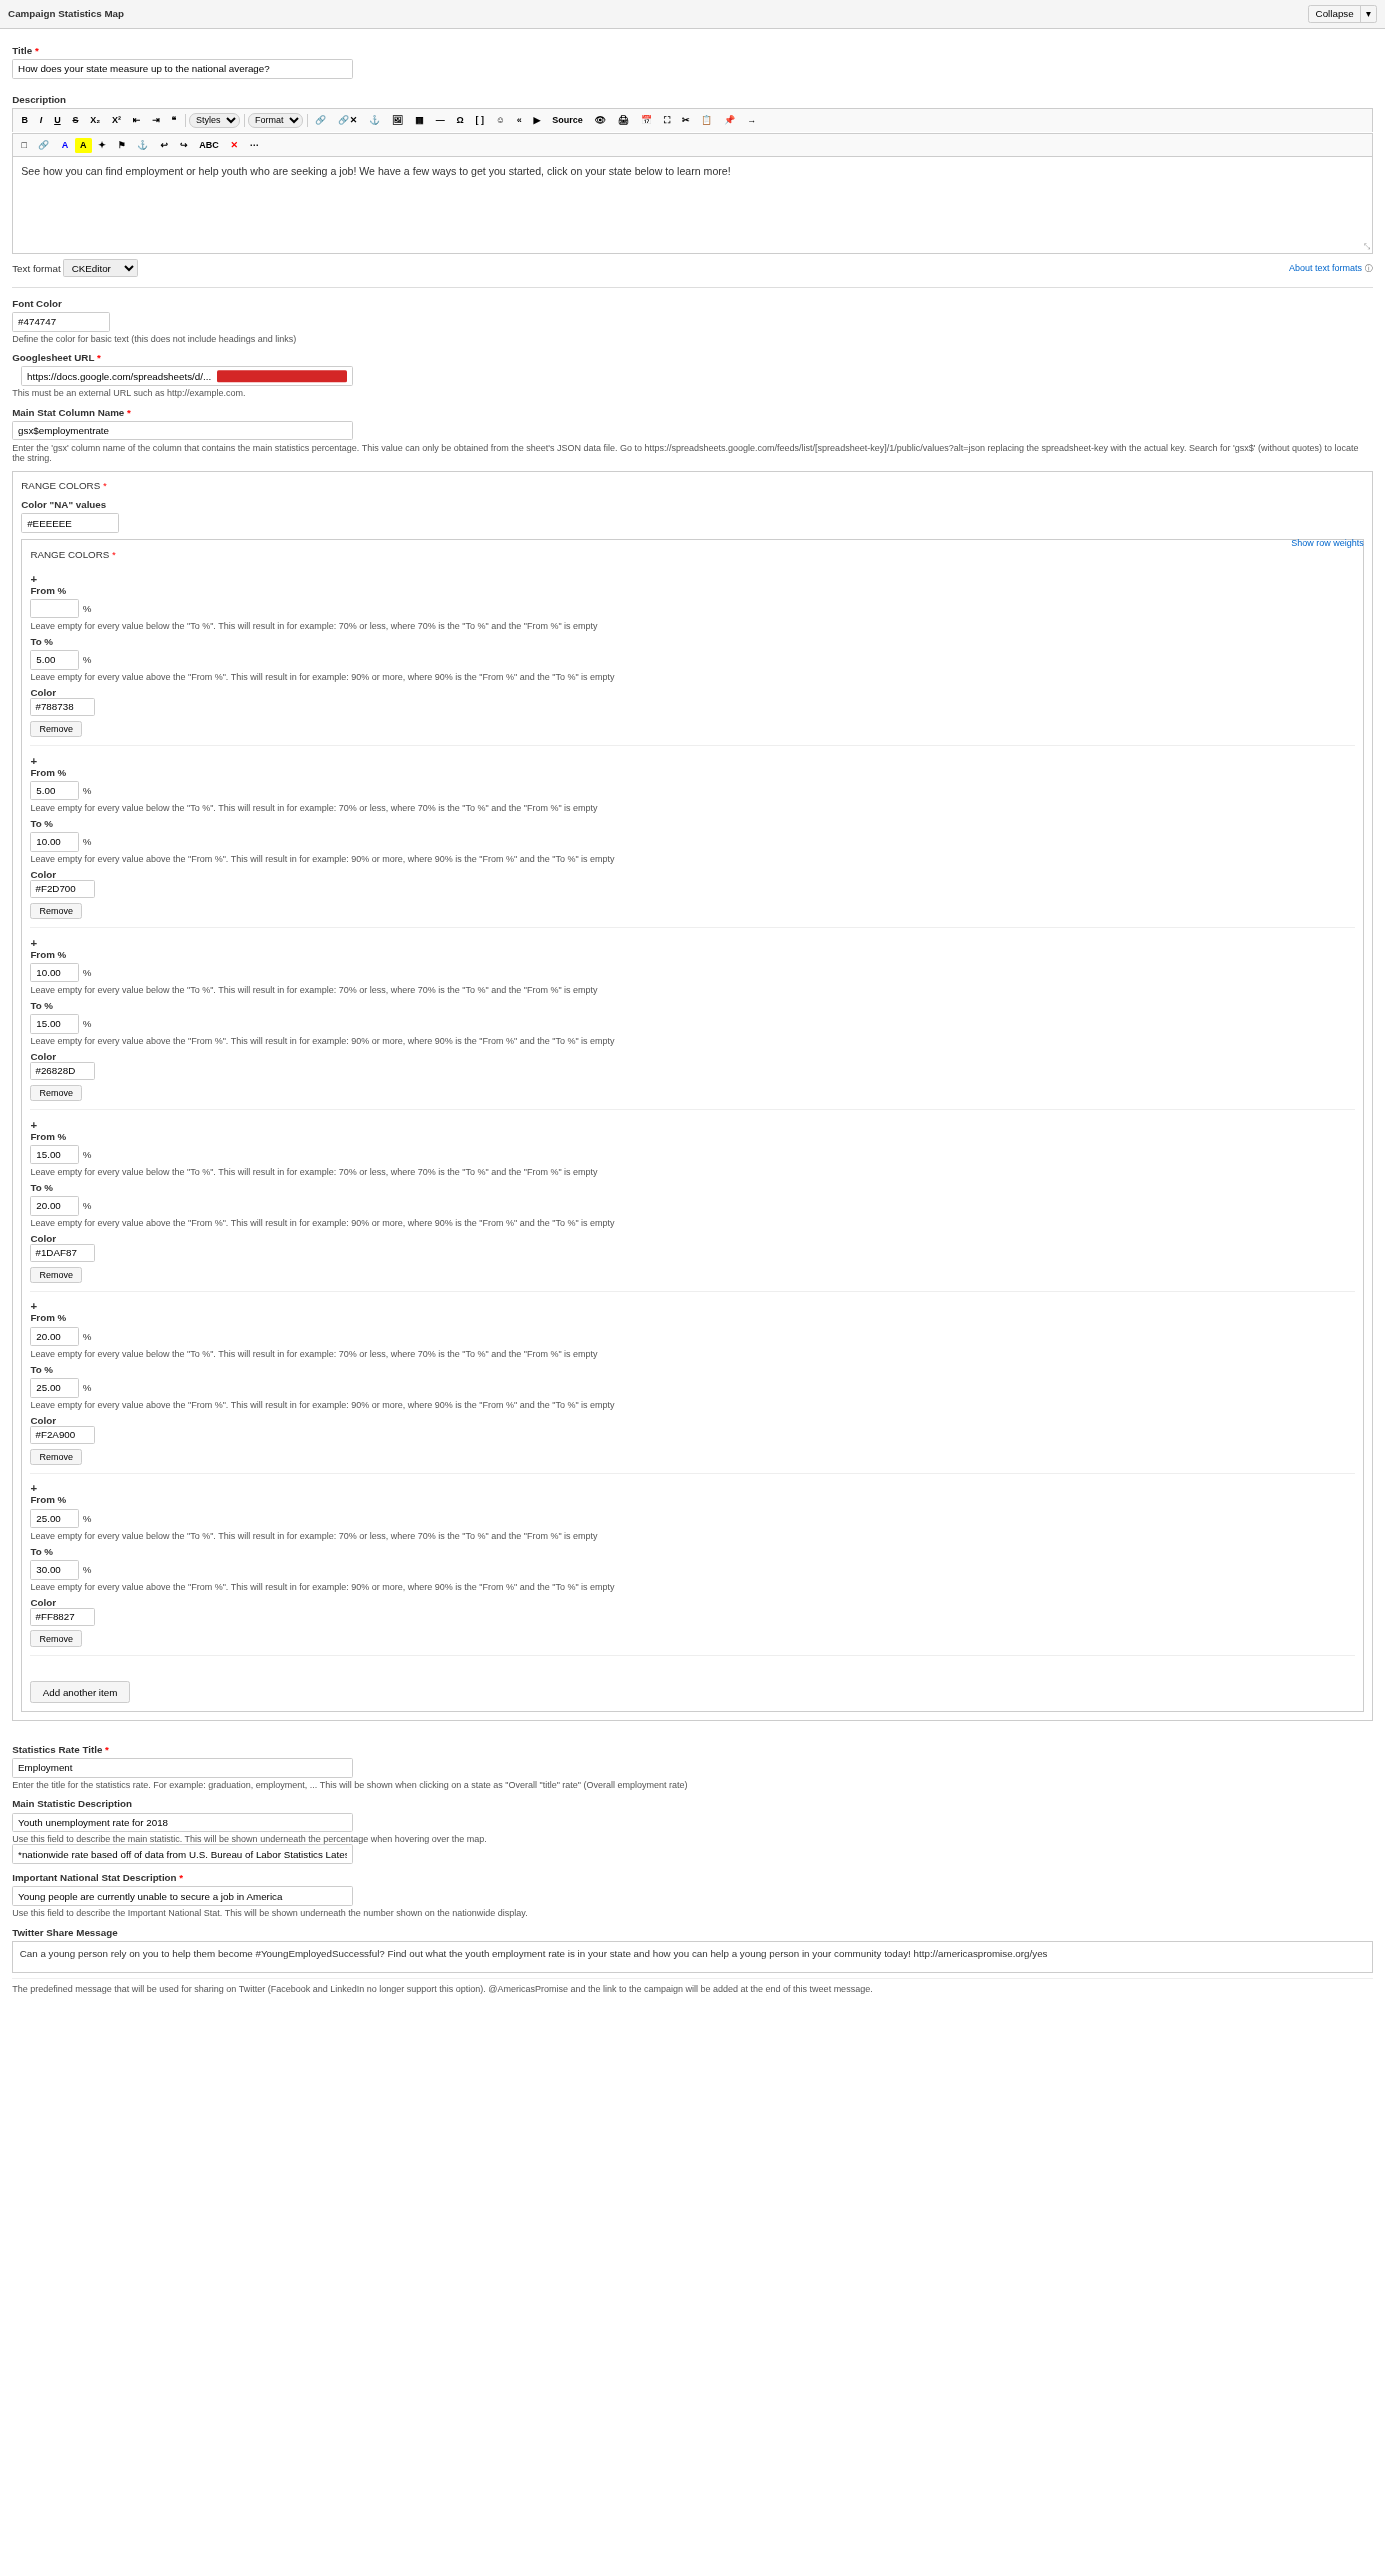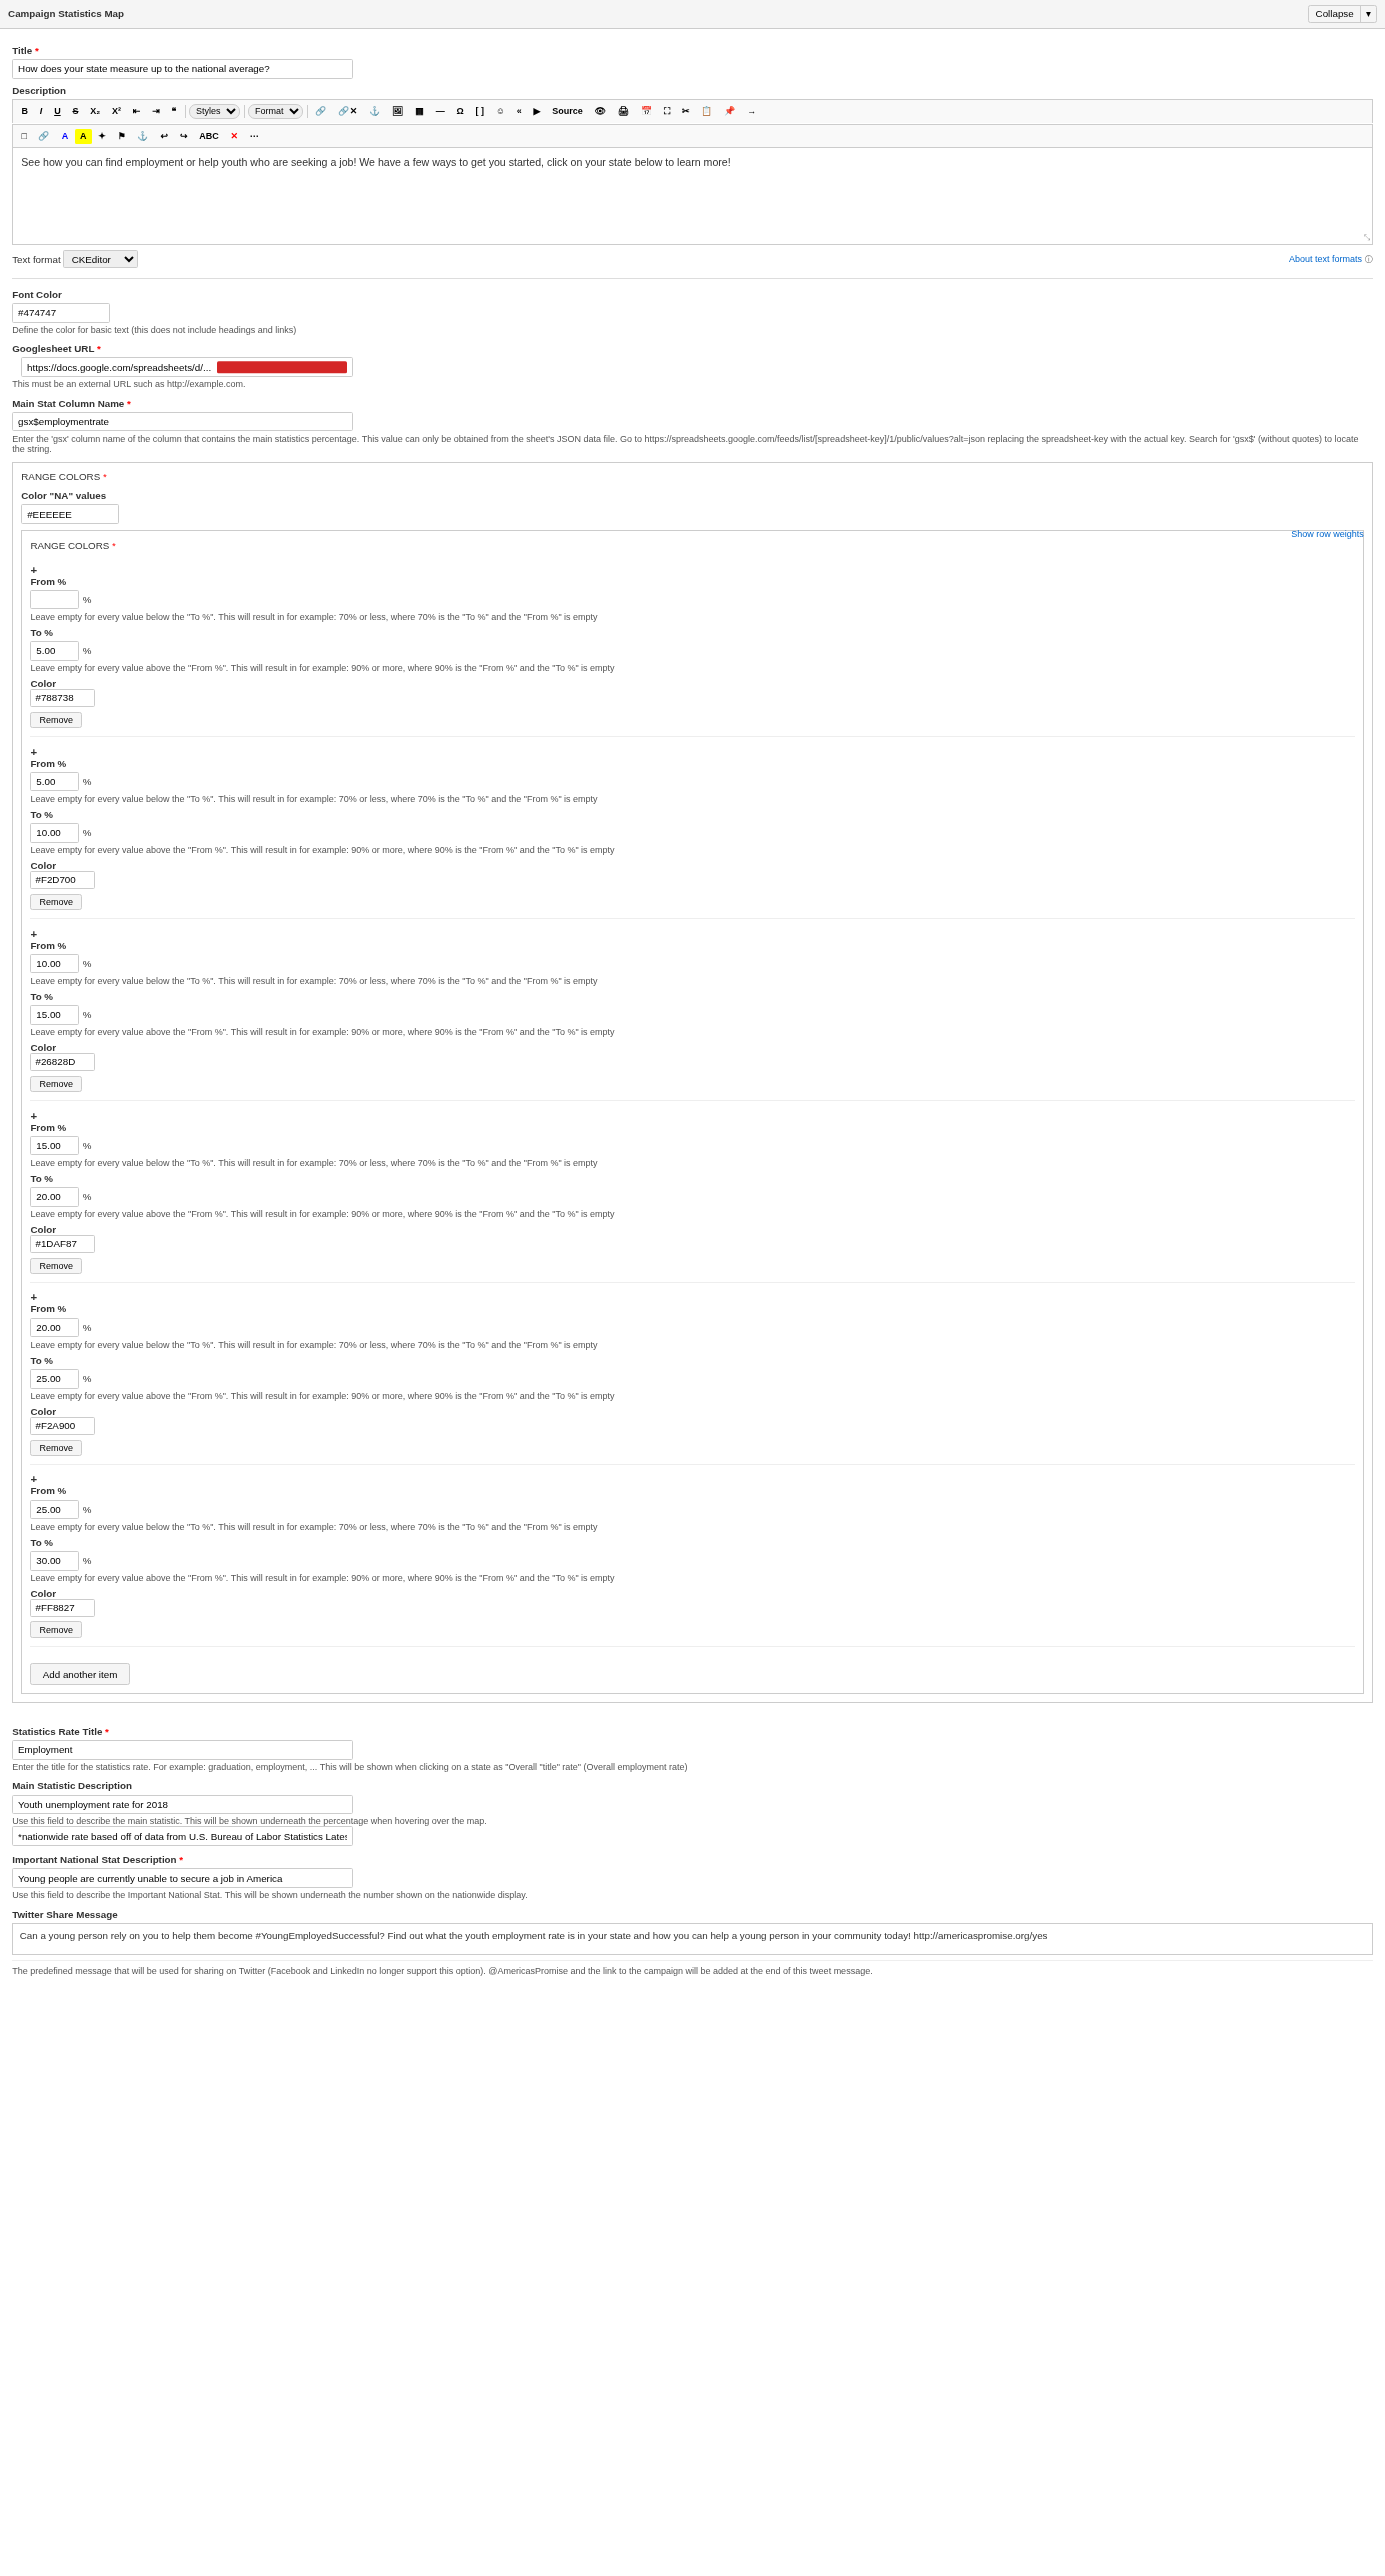--- a/index.html
+++ b/index.html
@@ -52,21 +52,21 @@
       border-radius: 1.6px;
     }
     .text-input-full {
       width: 100%;
       border: 0.8px solid #ccc;
       padding: 3.3px 4.9px;
       font-size: 9.8px;
       border-radius: 1.6px;
     }
     
-    .description-label { font-size: 9.8px; font-weight: bold; margin-top: 6px; margin-bottom: 3.3px; }
+    .description-label { font-size: 9.8px; font-weight: bold; margin-top: 15px; margin-bottom: 3.3px; }
     
     .toolbar {
       display: flex;
       flex-wrap: wrap;
       align-items: center;
       gap: 1.6px;
       padding: 3.3px;
       border: 0.8px solid #ccc;
       border-bottom: none;
       background: #f9f9f9;
@@ -200,21 +200,21 @@
       cursor: pointer;
     }
     
     .add-another-item-btn {
       border: 0.8px solid #ccc;
       background: #f5f5f5;
       border-radius: 2.4px;
       padding: 4.1px 11.4px;
       font-size: 9.8px;
       cursor: pointer;
-      margin-top: 8px;
+      margin-top: 17px;
       display: inline-block;
     }
     
     .twitter-box {
       border: 0.8px solid #ccc;
       padding: 6.5px;
       margin-top: 3.3px;
       font-size: 9.8px;
       background: #fff;
       min-height: 32.5px;

